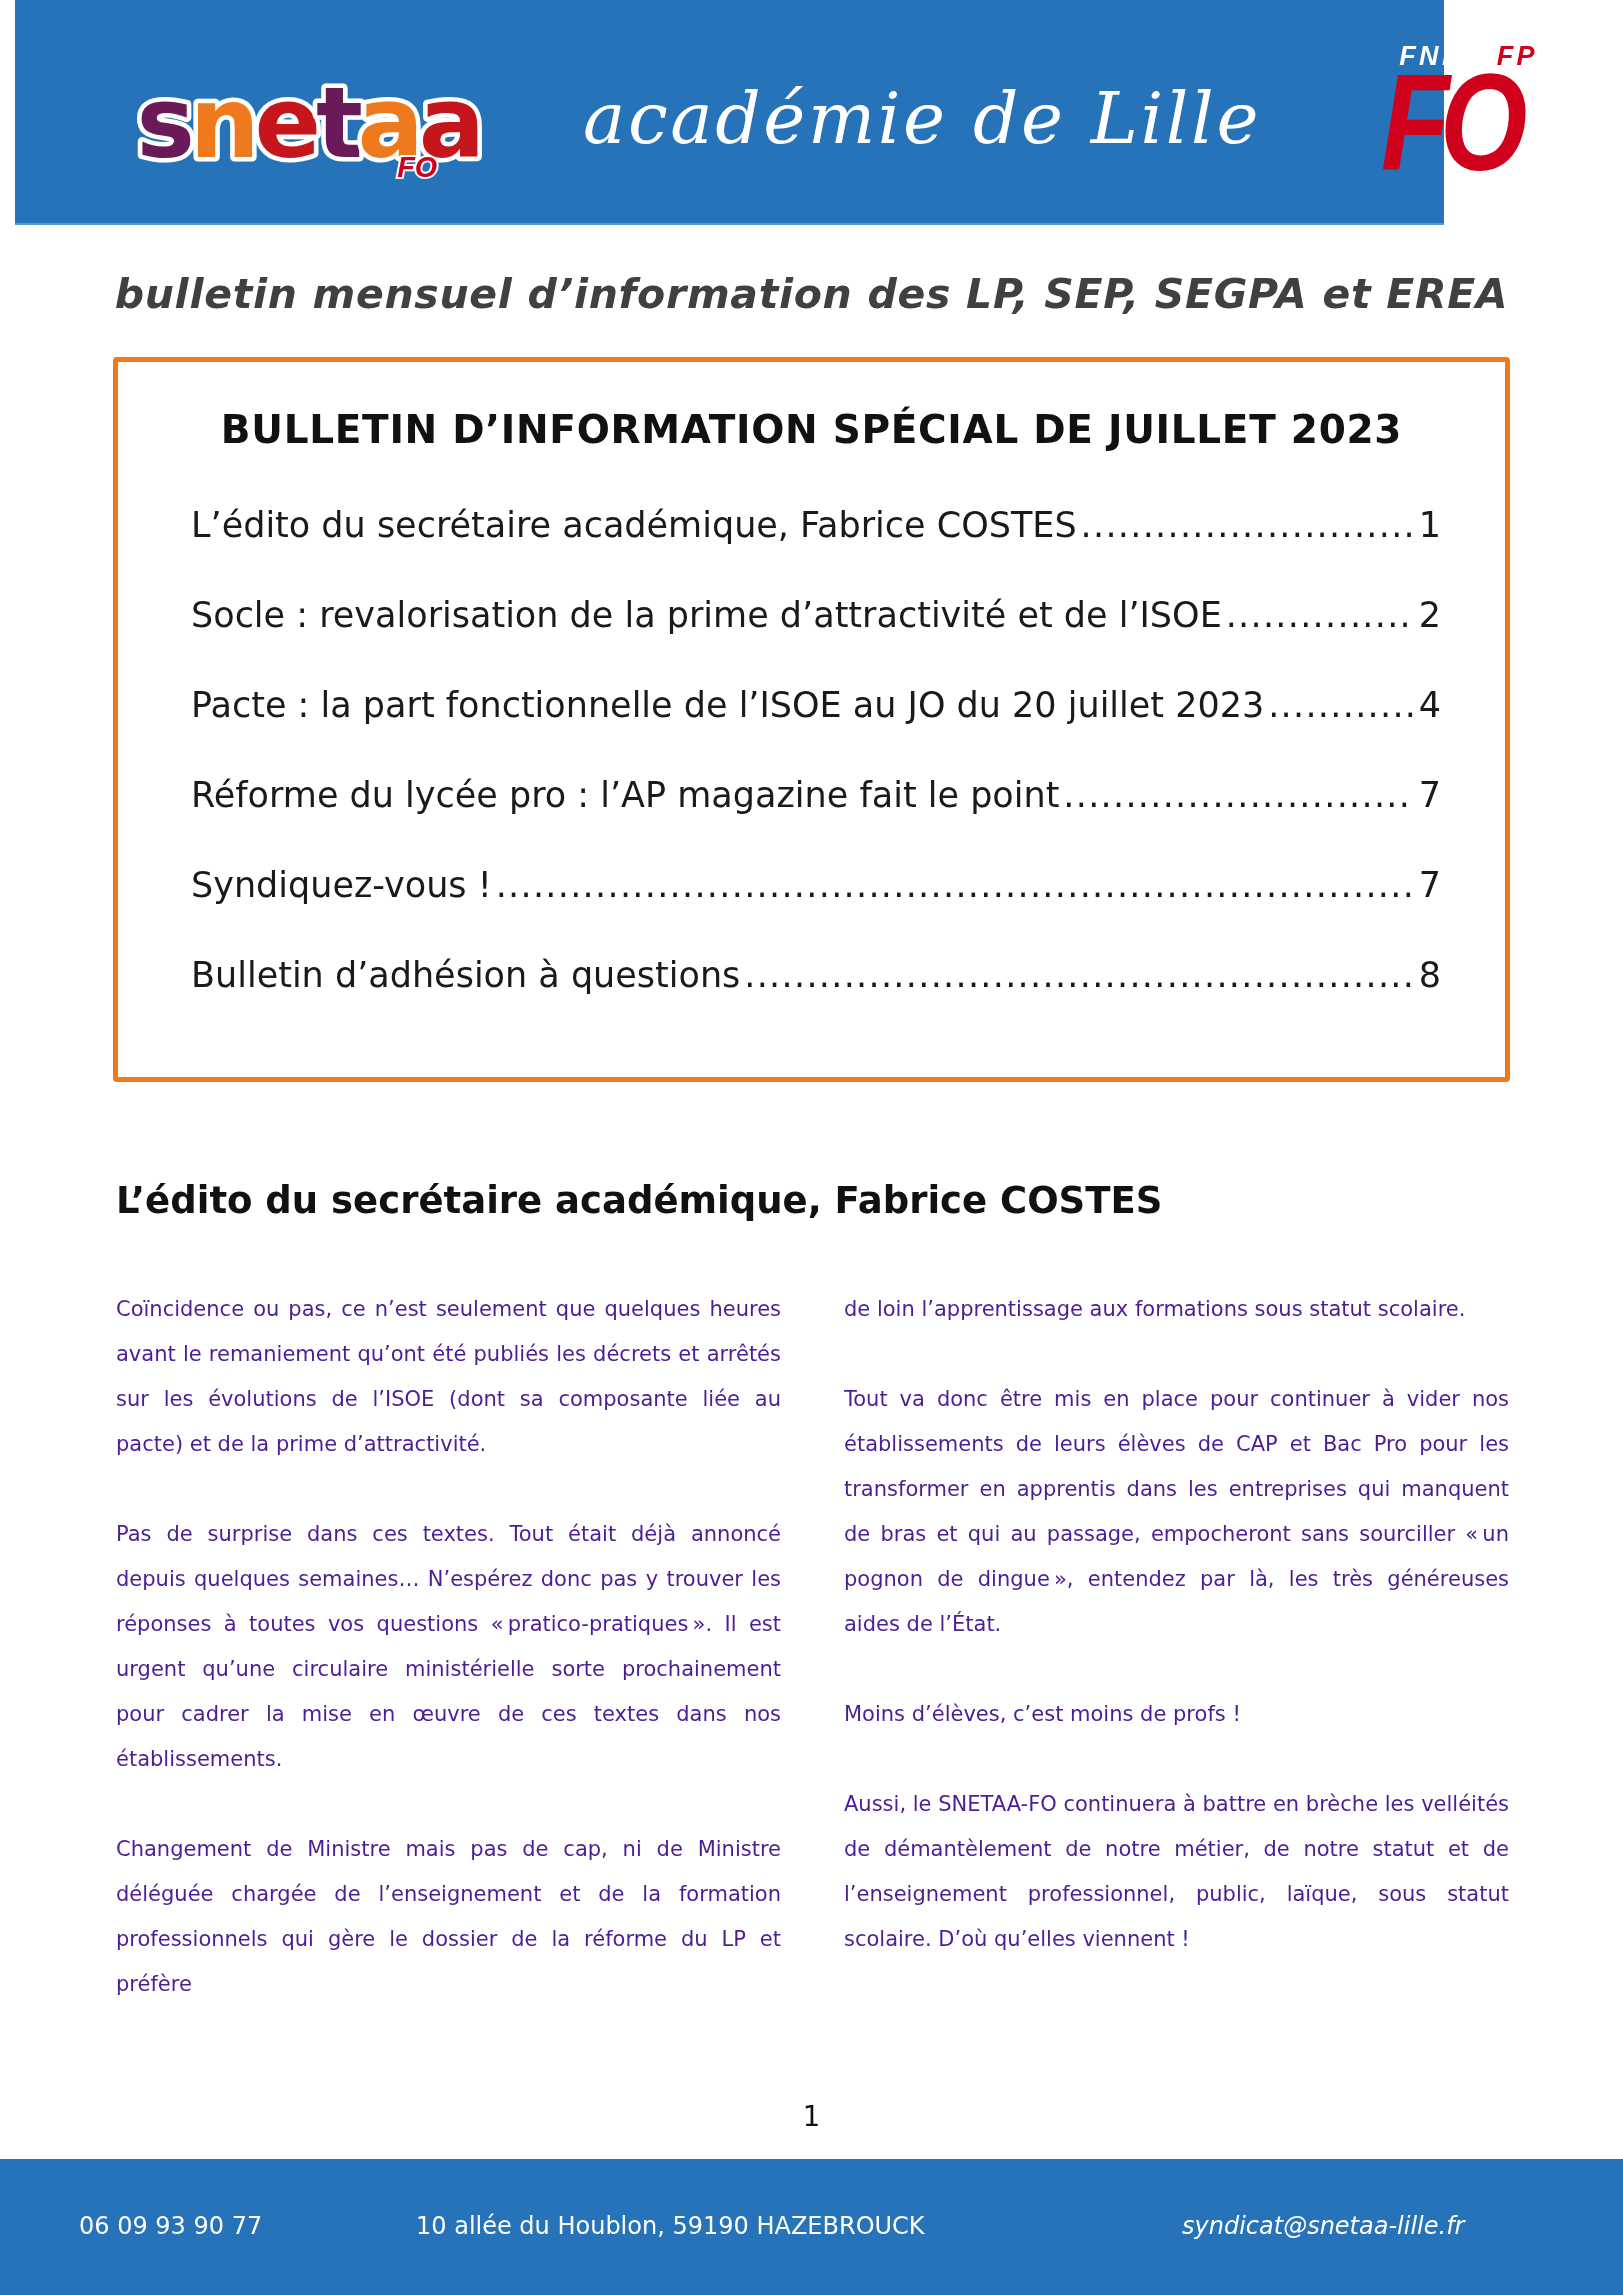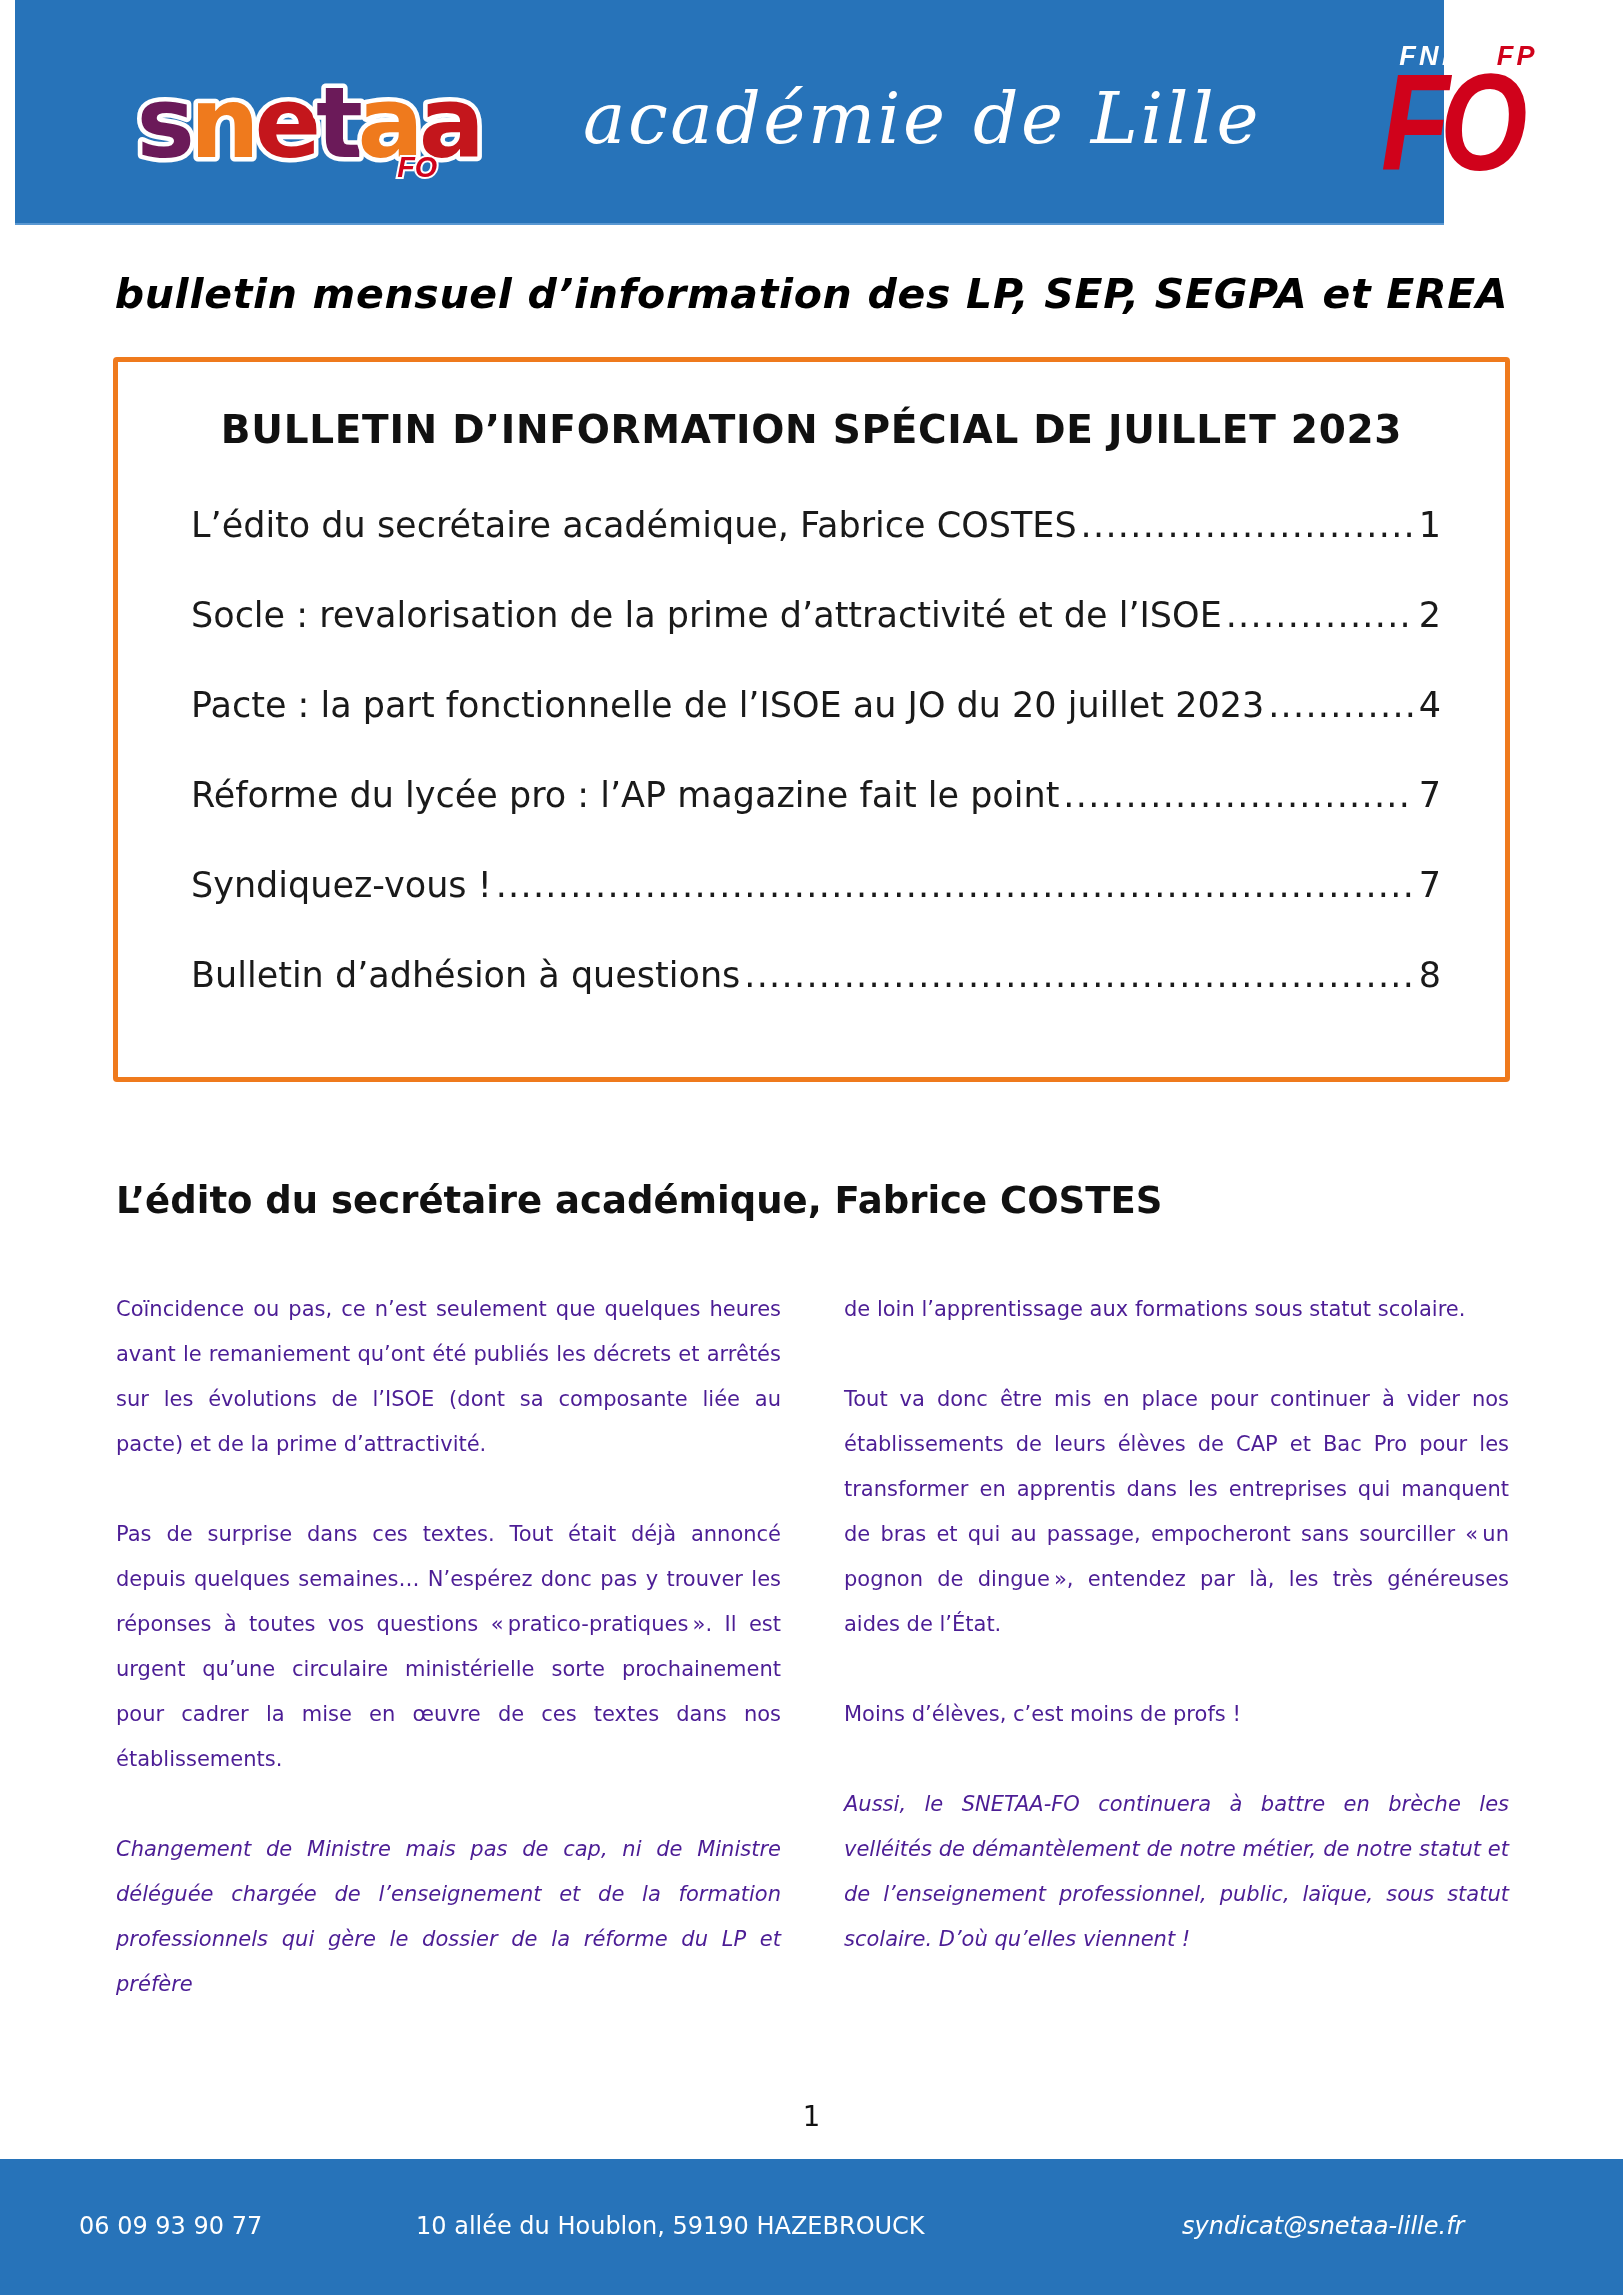--- a/index.html
+++ b/index.html
@@ -34,21 +34,21 @@
     .fo-logo .fnec .fp { color: #d0021b; }
     .fo-logo .fo {
       position: absolute; left: 0; top: 19.6px; font-family: "Liberation Sans", sans-serif;
       font-weight: bold; font-style: italic; font-size: 137px; line-height: 124px; letter-spacing: -11.8px;
       color: #d0021b; transform: scaleX(0.82); transform-origin: left top; white-space: nowrap;
     }
 
     
     .subtitle {
       position: absolute; left: 0; top: 262px; width: 1623px; text-align: center;
-      color: #000000; font-family: "DejaVu Sans", sans-serif; font-weight: bold; font-style: italic;
+      color: #404040; font-family: "DejaVu Sans", sans-serif; font-weight: bold; font-style: italic;
       font-size: 41px; line-height: 65px; letter-spacing: 0.7px;
     }
 
     
     .toc-box {
       position: absolute; left: 113px; top: 357px; width: 1397px; height: 725px;
       border: 5.2px solid #ef7a1d; border-radius: 3.9px;
     }
     .toc-title {
       position: absolute; left: 0; top: 42px; width: 100%; text-align: center;
@@ -73,21 +73,21 @@
       font-size: 37px; line-height: 59px; font-weight: bold; color: #111;
     }
     .column {
       position: absolute; top: 1287px; width: 665px;
       font-size: 21px; line-height: 45px; color: #4c1d95;
       text-align: justify; hyphens: manual;
     }
     .column.left { left: 116px; }
     .column.right { left: 844px; }
     .column p { margin-bottom: 45px; }
-    .column p:last-child { margin-bottom: 4px; font-style: italic; }
+    .column p:last-child { margin-bottom: 4px; }
 
     .page-number {
       position: absolute; left: 0; top: 2097px; width: 1623px; text-align: center;
       font-size: 27.5px; line-height: 39px; color: #111;
     }
 
     
     .footer {
       position: absolute; left: 0; top: 2159px; width: 1623px; height: 136px; background: #2773b9;
     }

